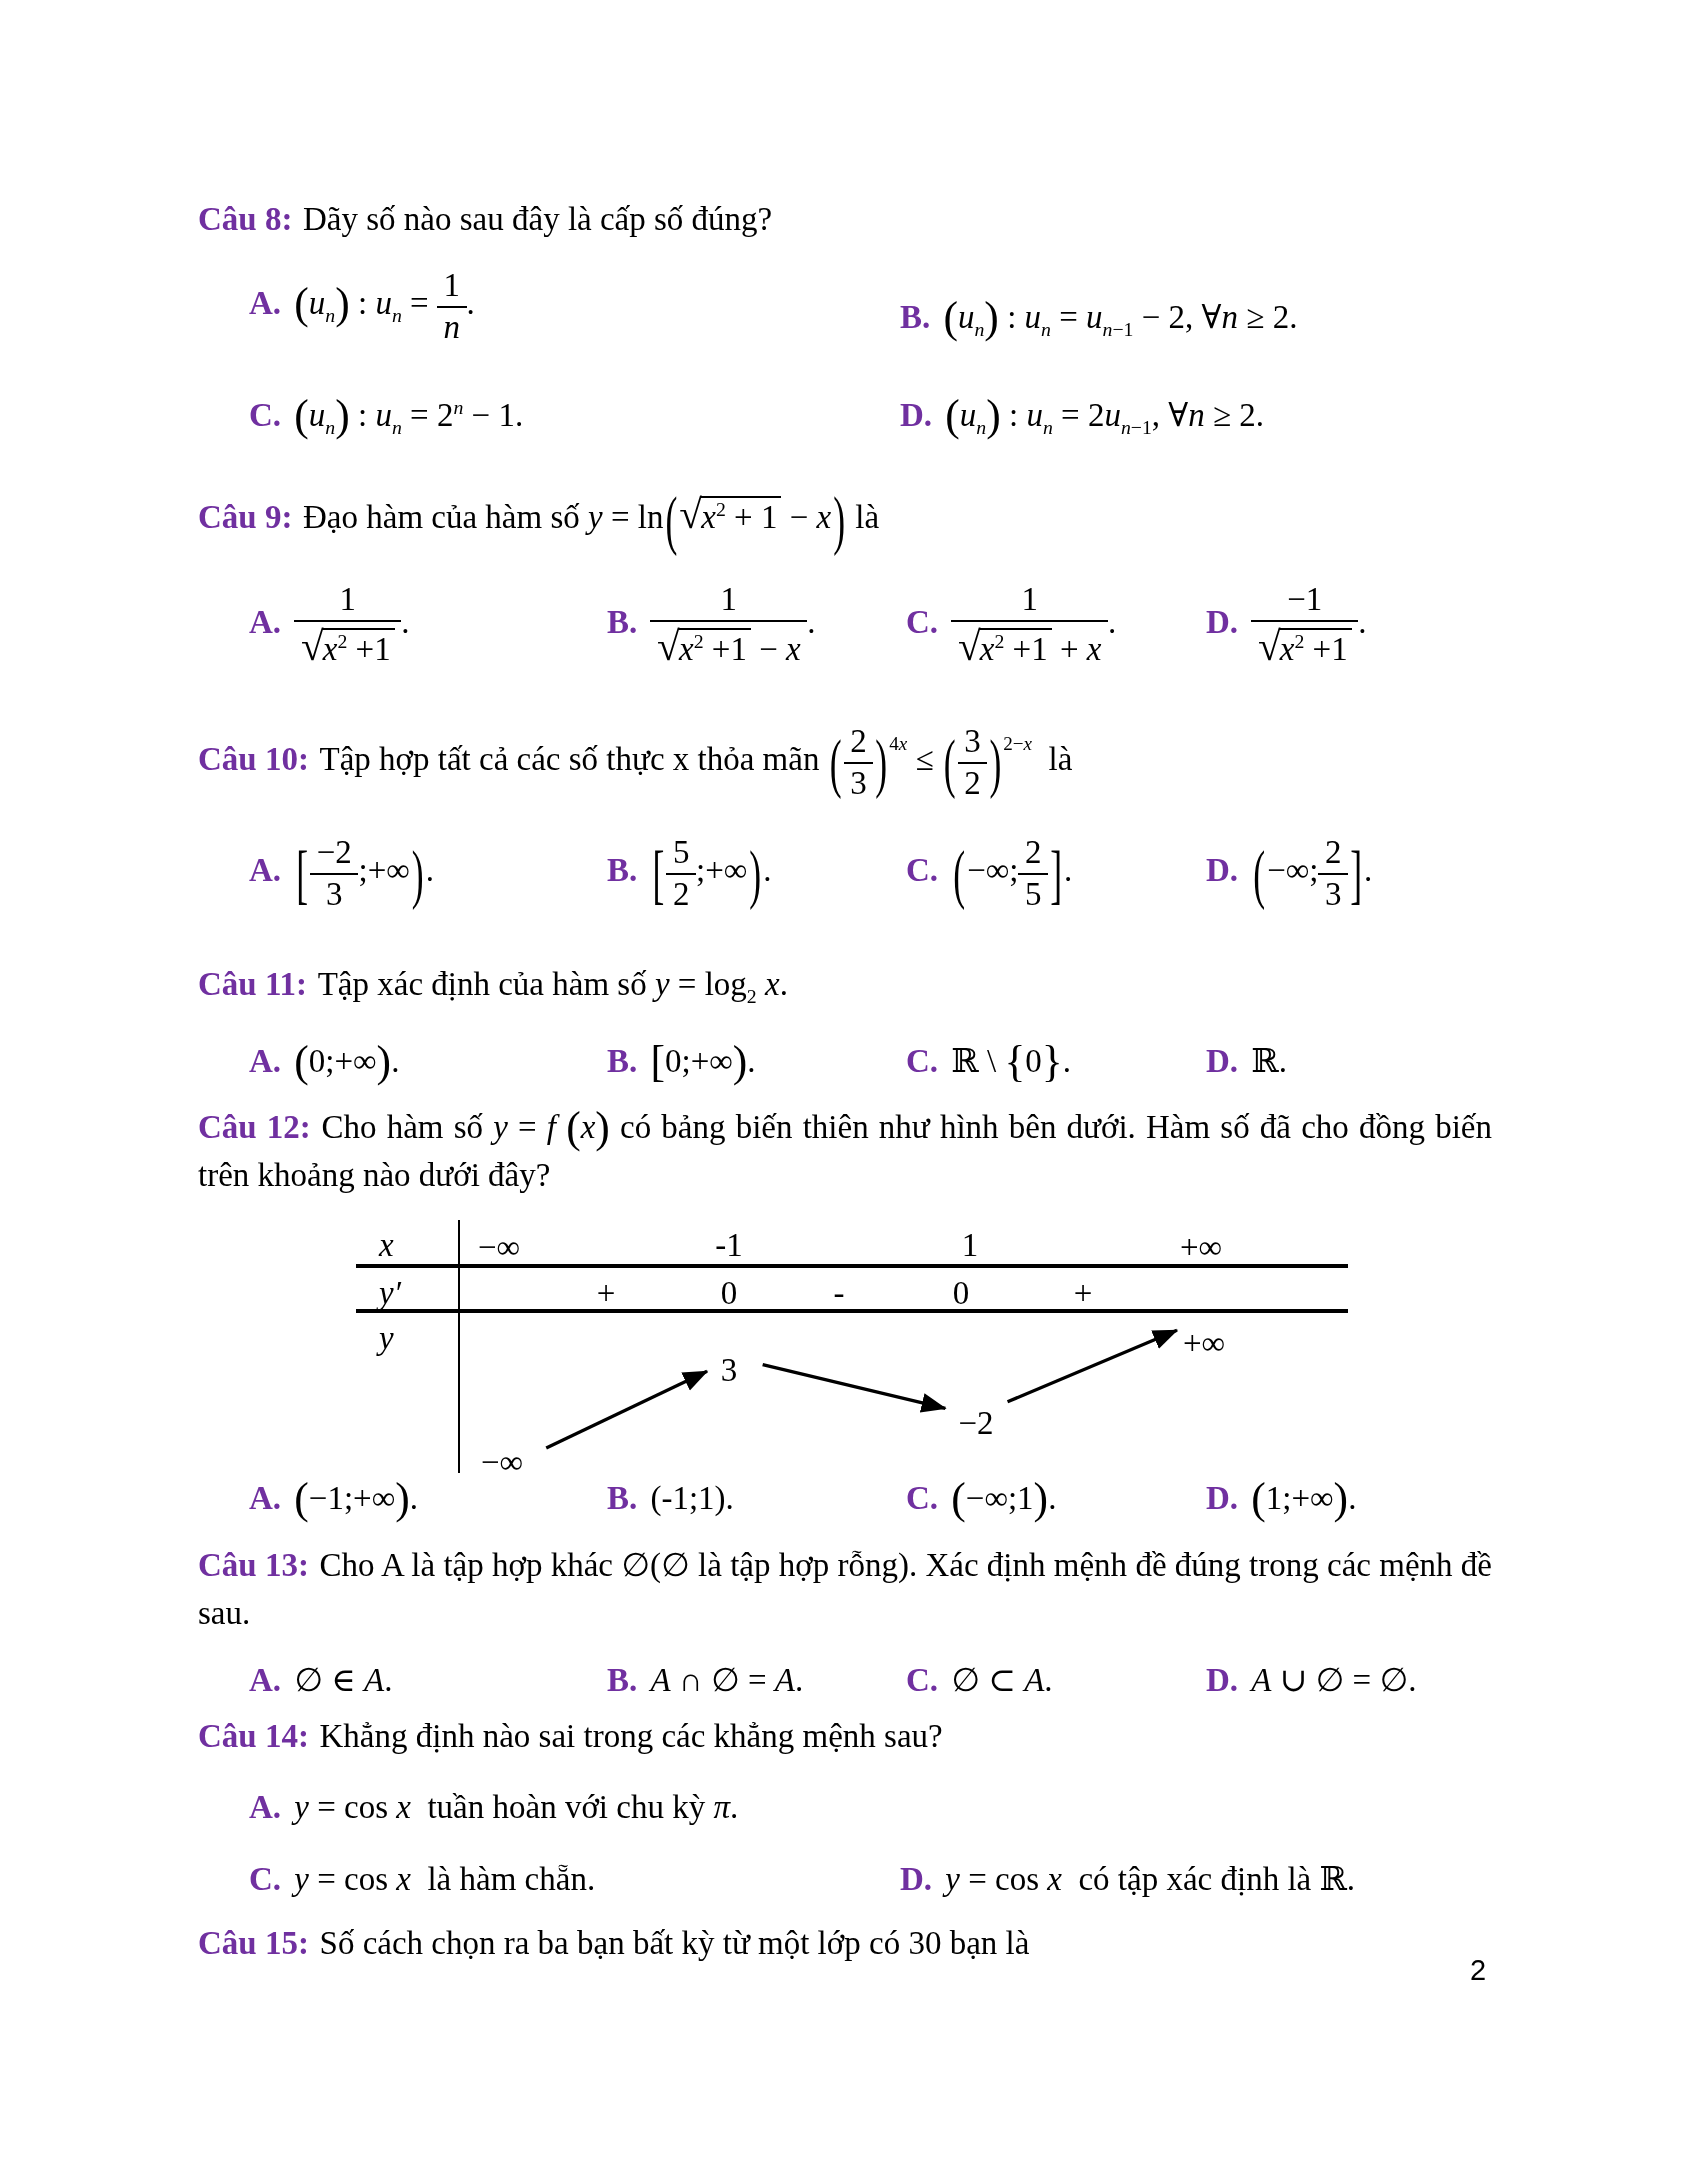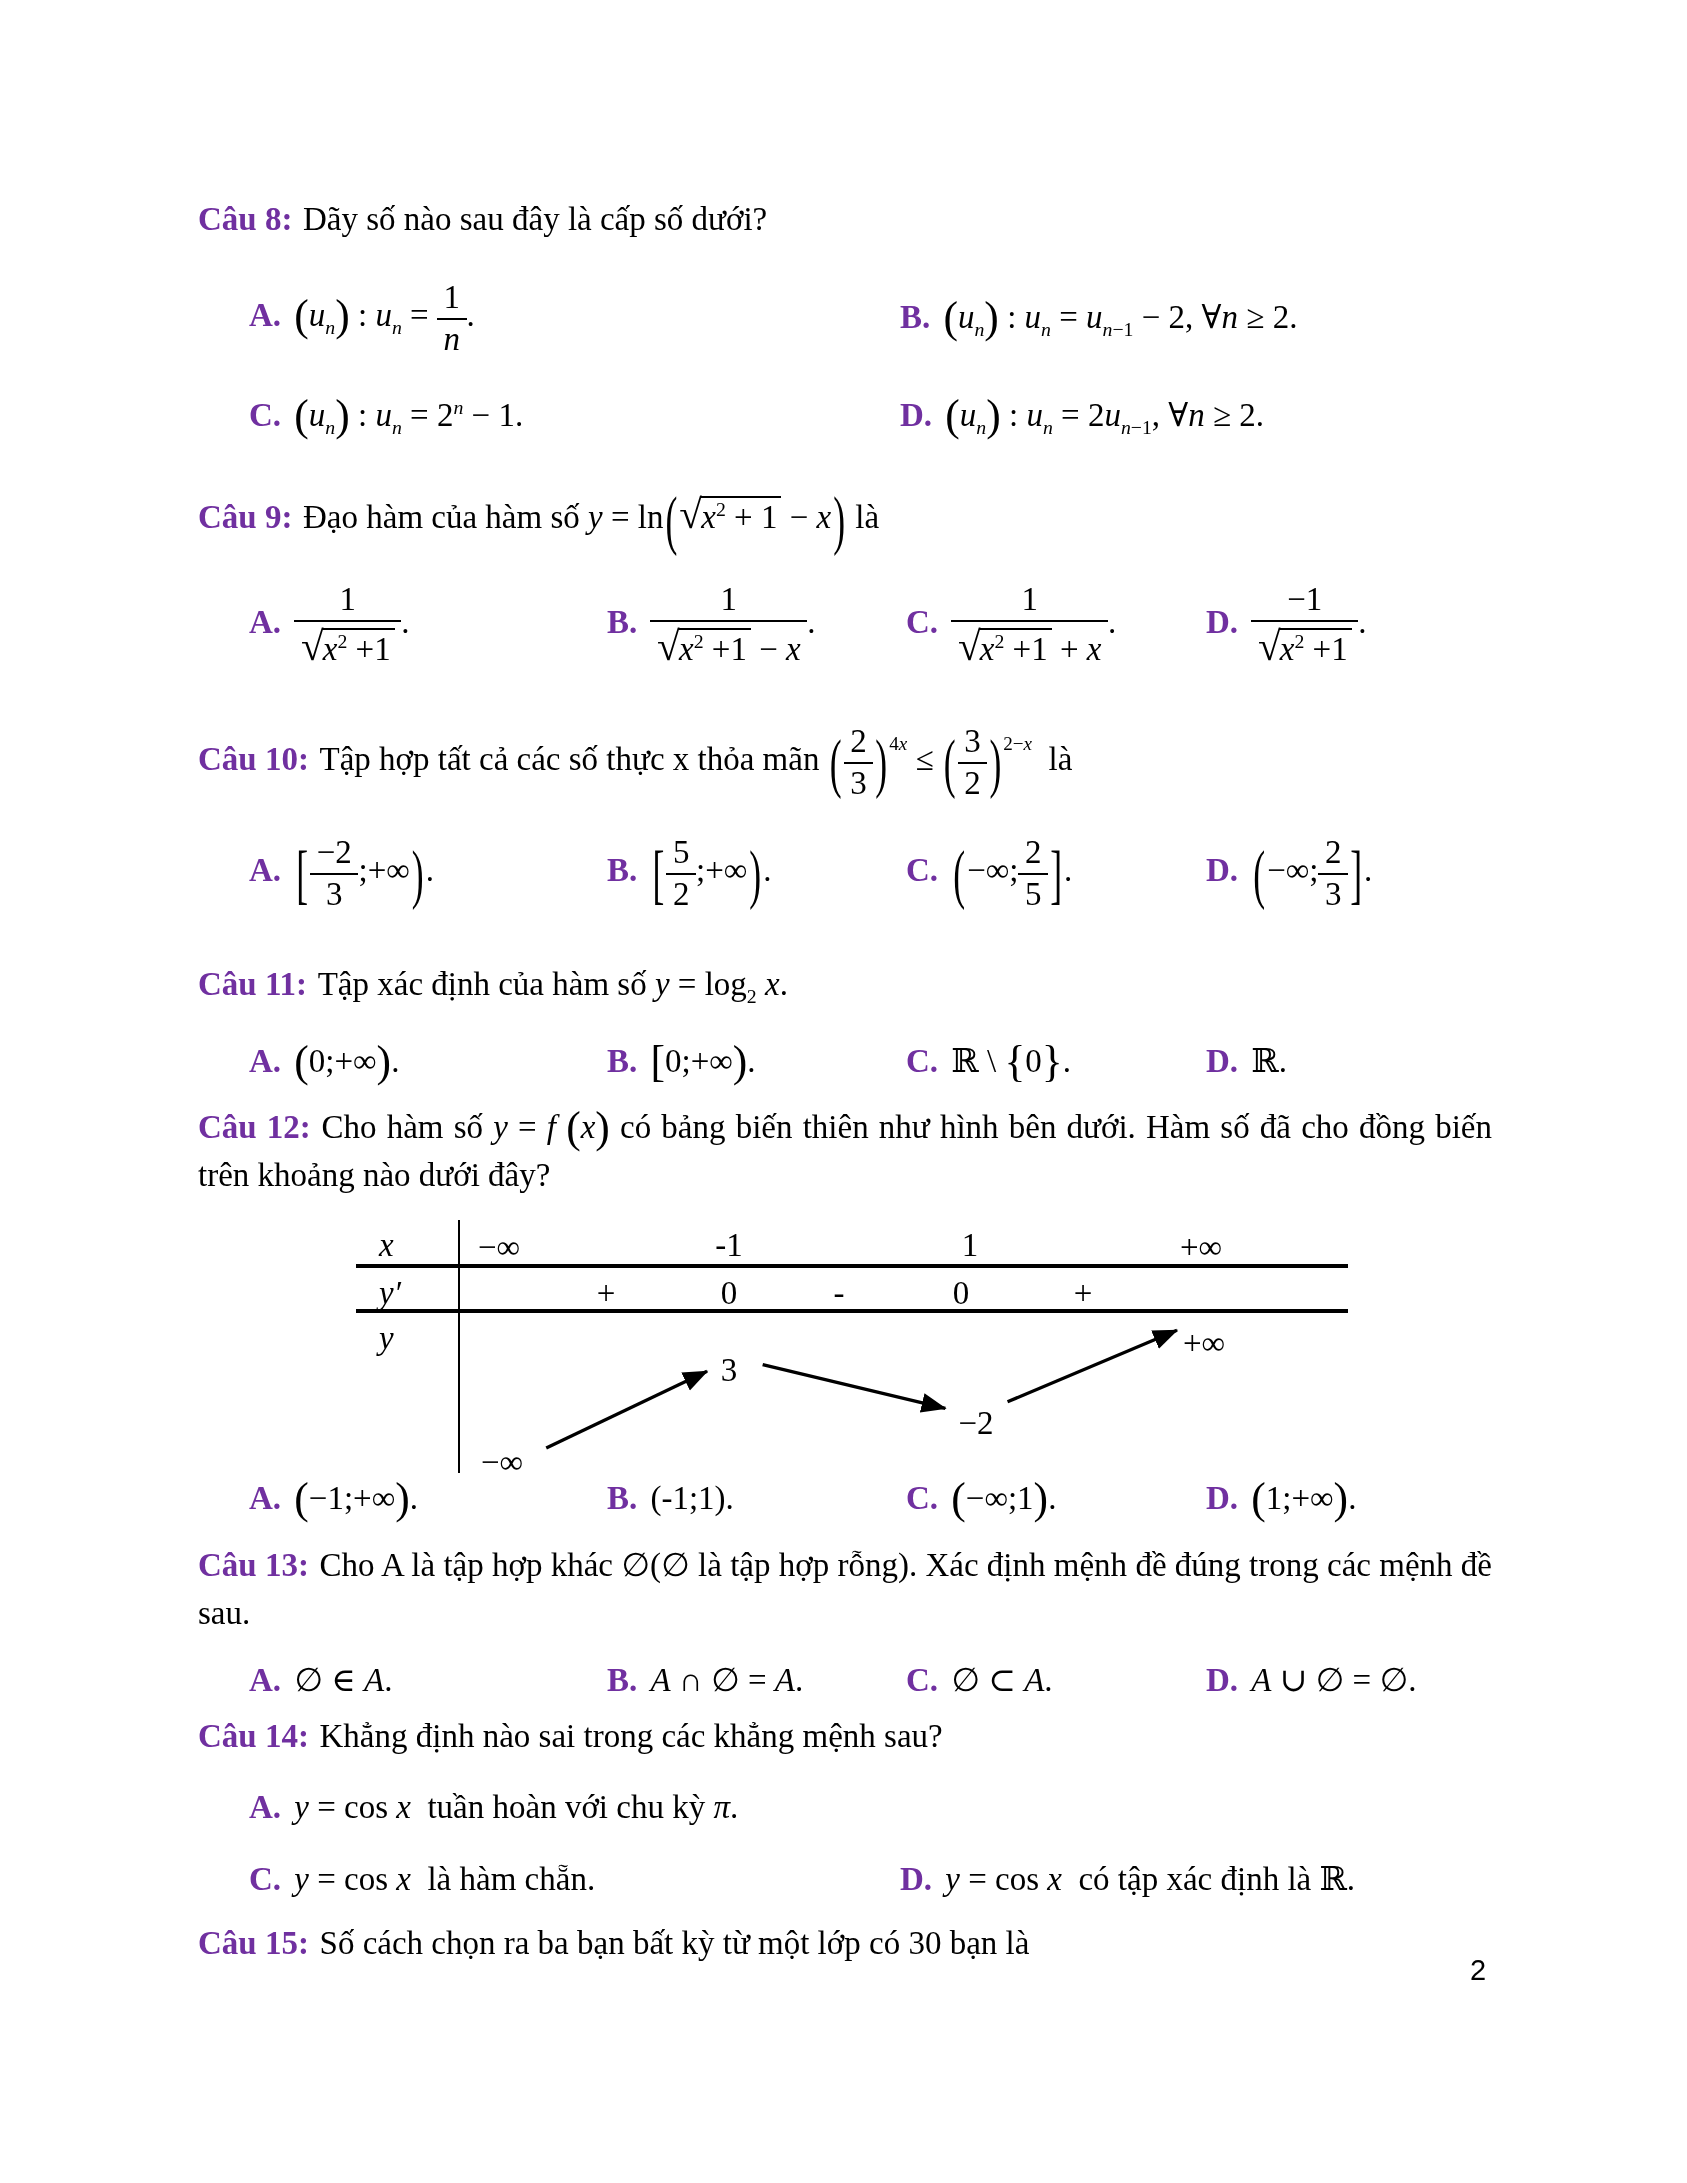--- a/index.html
+++ b/index.html
@@ -36,23 +36,23 @@
     position:absolute;left:1470px;top:1952px;
     font-family:"Liberation Sans","DejaVu Sans",sans-serif;font-size:29px;
   }
 </style>
 </head>
 <body>
 
 <div class="page">
 
   <div class="stmt" style="top:198px">
-    <b class="ql">Câu 8:</b><span>Dãy số nào sau đây là cấp số dưới?</span>
+    <b class="ql">Câu 8:</b><span>Dãy số nào sau đây là cấp số đúng?</span>
   </div>
-  <div class="opt" style="left:249px;top:280px"><b class="ol">A.</b><span><span class="pr">(</span><i>u</i><sub><i>n</i></sub><span class="pr">)</span> : <i>u</i><sub><i>n</i></sub> = <span class="f"><span class="n">1</span><span class="d"><i>n</i></span></span>.</span></div>
+  <div class="opt" style="left:249px;top:268px"><b class="ol">A.</b><span><span class="pr">(</span><i>u</i><sub><i>n</i></sub><span class="pr">)</span> : <i>u</i><sub><i>n</i></sub> = <span class="f"><span class="n">1</span><span class="d"><i>n</i></span></span>.</span></div>
   <div class="opt" style="left:900px;top:296px"><b class="ol">B.</b><span><span class="pr">(</span><i>u</i><sub><i>n</i></sub><span class="pr">)</span> : <i>u</i><sub><i>n</i></sub> = <i>u</i><sub><i>n</i>−1</sub> − 2, ∀<i>n</i> ≥ 2.</span></div>
   <div class="opt" style="left:249px;top:394px"><b class="ol">C.</b><span><span class="pr">(</span><i>u</i><sub><i>n</i></sub><span class="pr">)</span> : <i>u</i><sub><i>n</i></sub> = 2<sup><i>n</i></sup> − 1.</span></div>
   <div class="opt" style="left:900px;top:394px"><b class="ol">D.</b><span><span class="pr">(</span><i>u</i><sub><i>n</i></sub><span class="pr">)</span> : <i>u</i><sub><i>n</i></sub> = 2<i>u</i><sub><i>n</i>−1</sub>, ∀<i>n</i> ≥ 2.</span></div>
 
   <div class="stmt" style="top:488px">
     <b class="ql">Câu 9:</b><span>Đạo hàm của hàm số <i>y</i> = ln<span class="tb">(</span><span class="sq"><span class="rad">√</span><span class="ov"><i>x</i><sup>2</sup> + 1</span></span> − <i>x</i><span class="tb">)</span> là</span>
   </div>
   <div class="opt" style="left:249px;top:582px"><b class="ol">A.</b><span><span class="f"><span class="n">1</span><span class="d"><span class="sq"><span class="rad">√</span><span class="ov"><i>x</i><sup>2</sup> +1</span></span></span></span>.</span></div>
   <div class="opt" style="left:607px;top:582px"><b class="ol">B.</b><span><span class="f"><span class="n">1</span><span class="d"><span class="sq"><span class="rad">√</span><span class="ov"><i>x</i><sup>2</sup> +1</span></span> − <i>x</i></span></span>.</span></div>
   <div class="opt" style="left:906px;top:582px"><b class="ol">C.</b><span><span class="f"><span class="n">1</span><span class="d"><span class="sq"><span class="rad">√</span><span class="ov"><i>x</i><sup>2</sup> +1</span></span> + <i>x</i></span></span>.</span></div>

